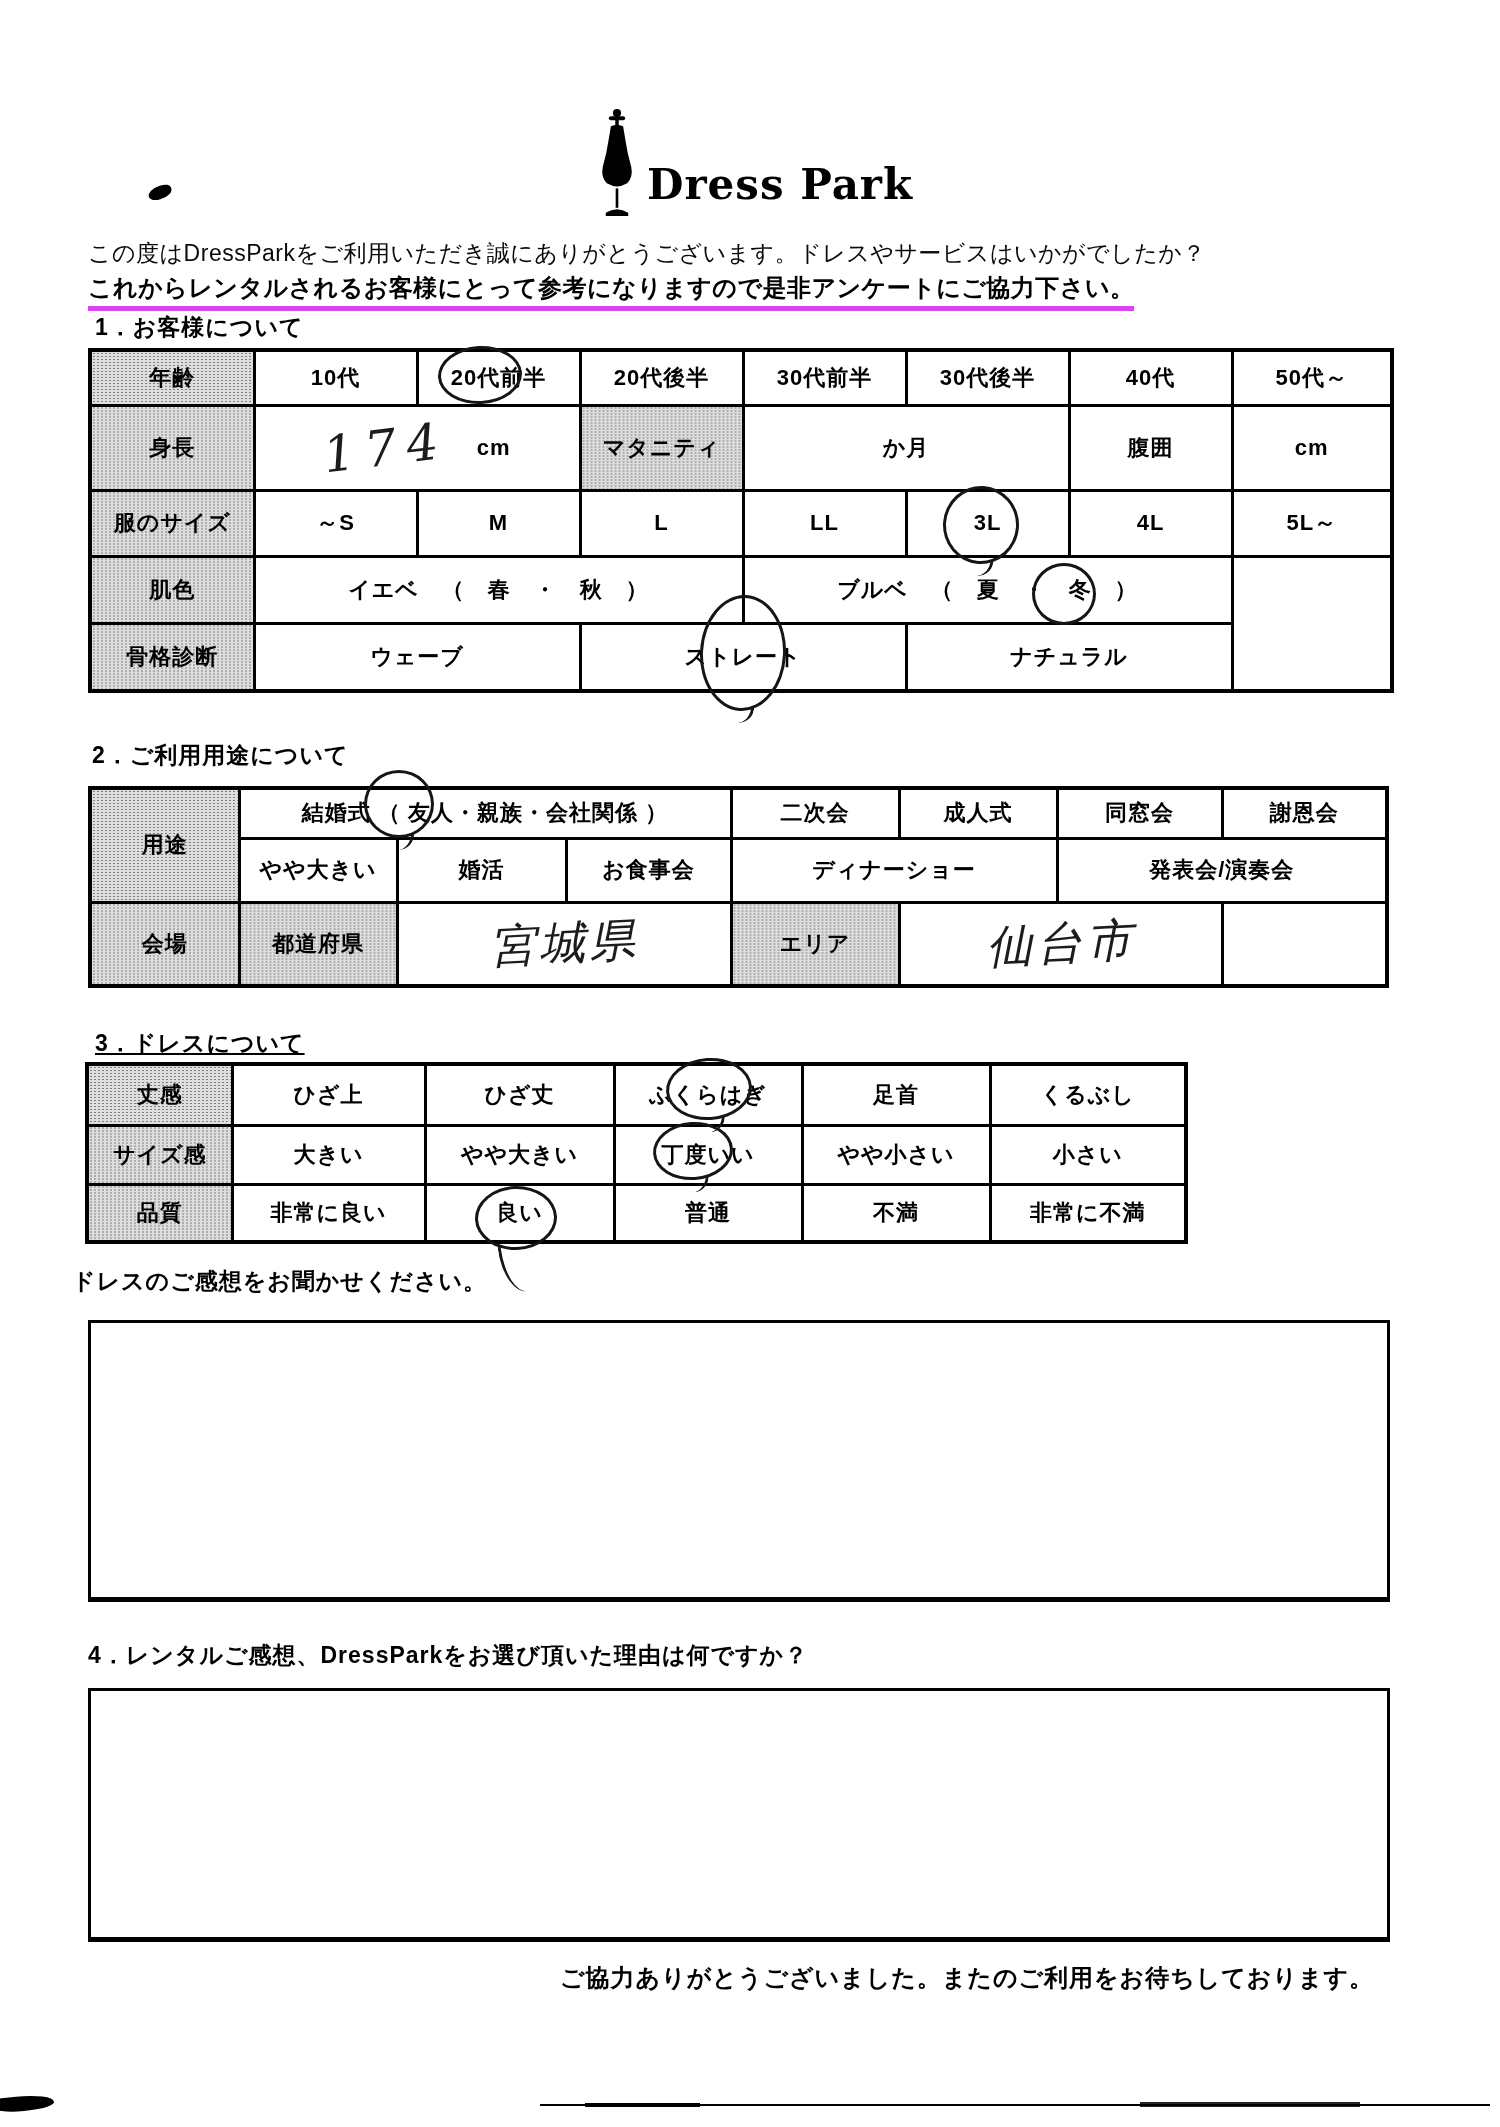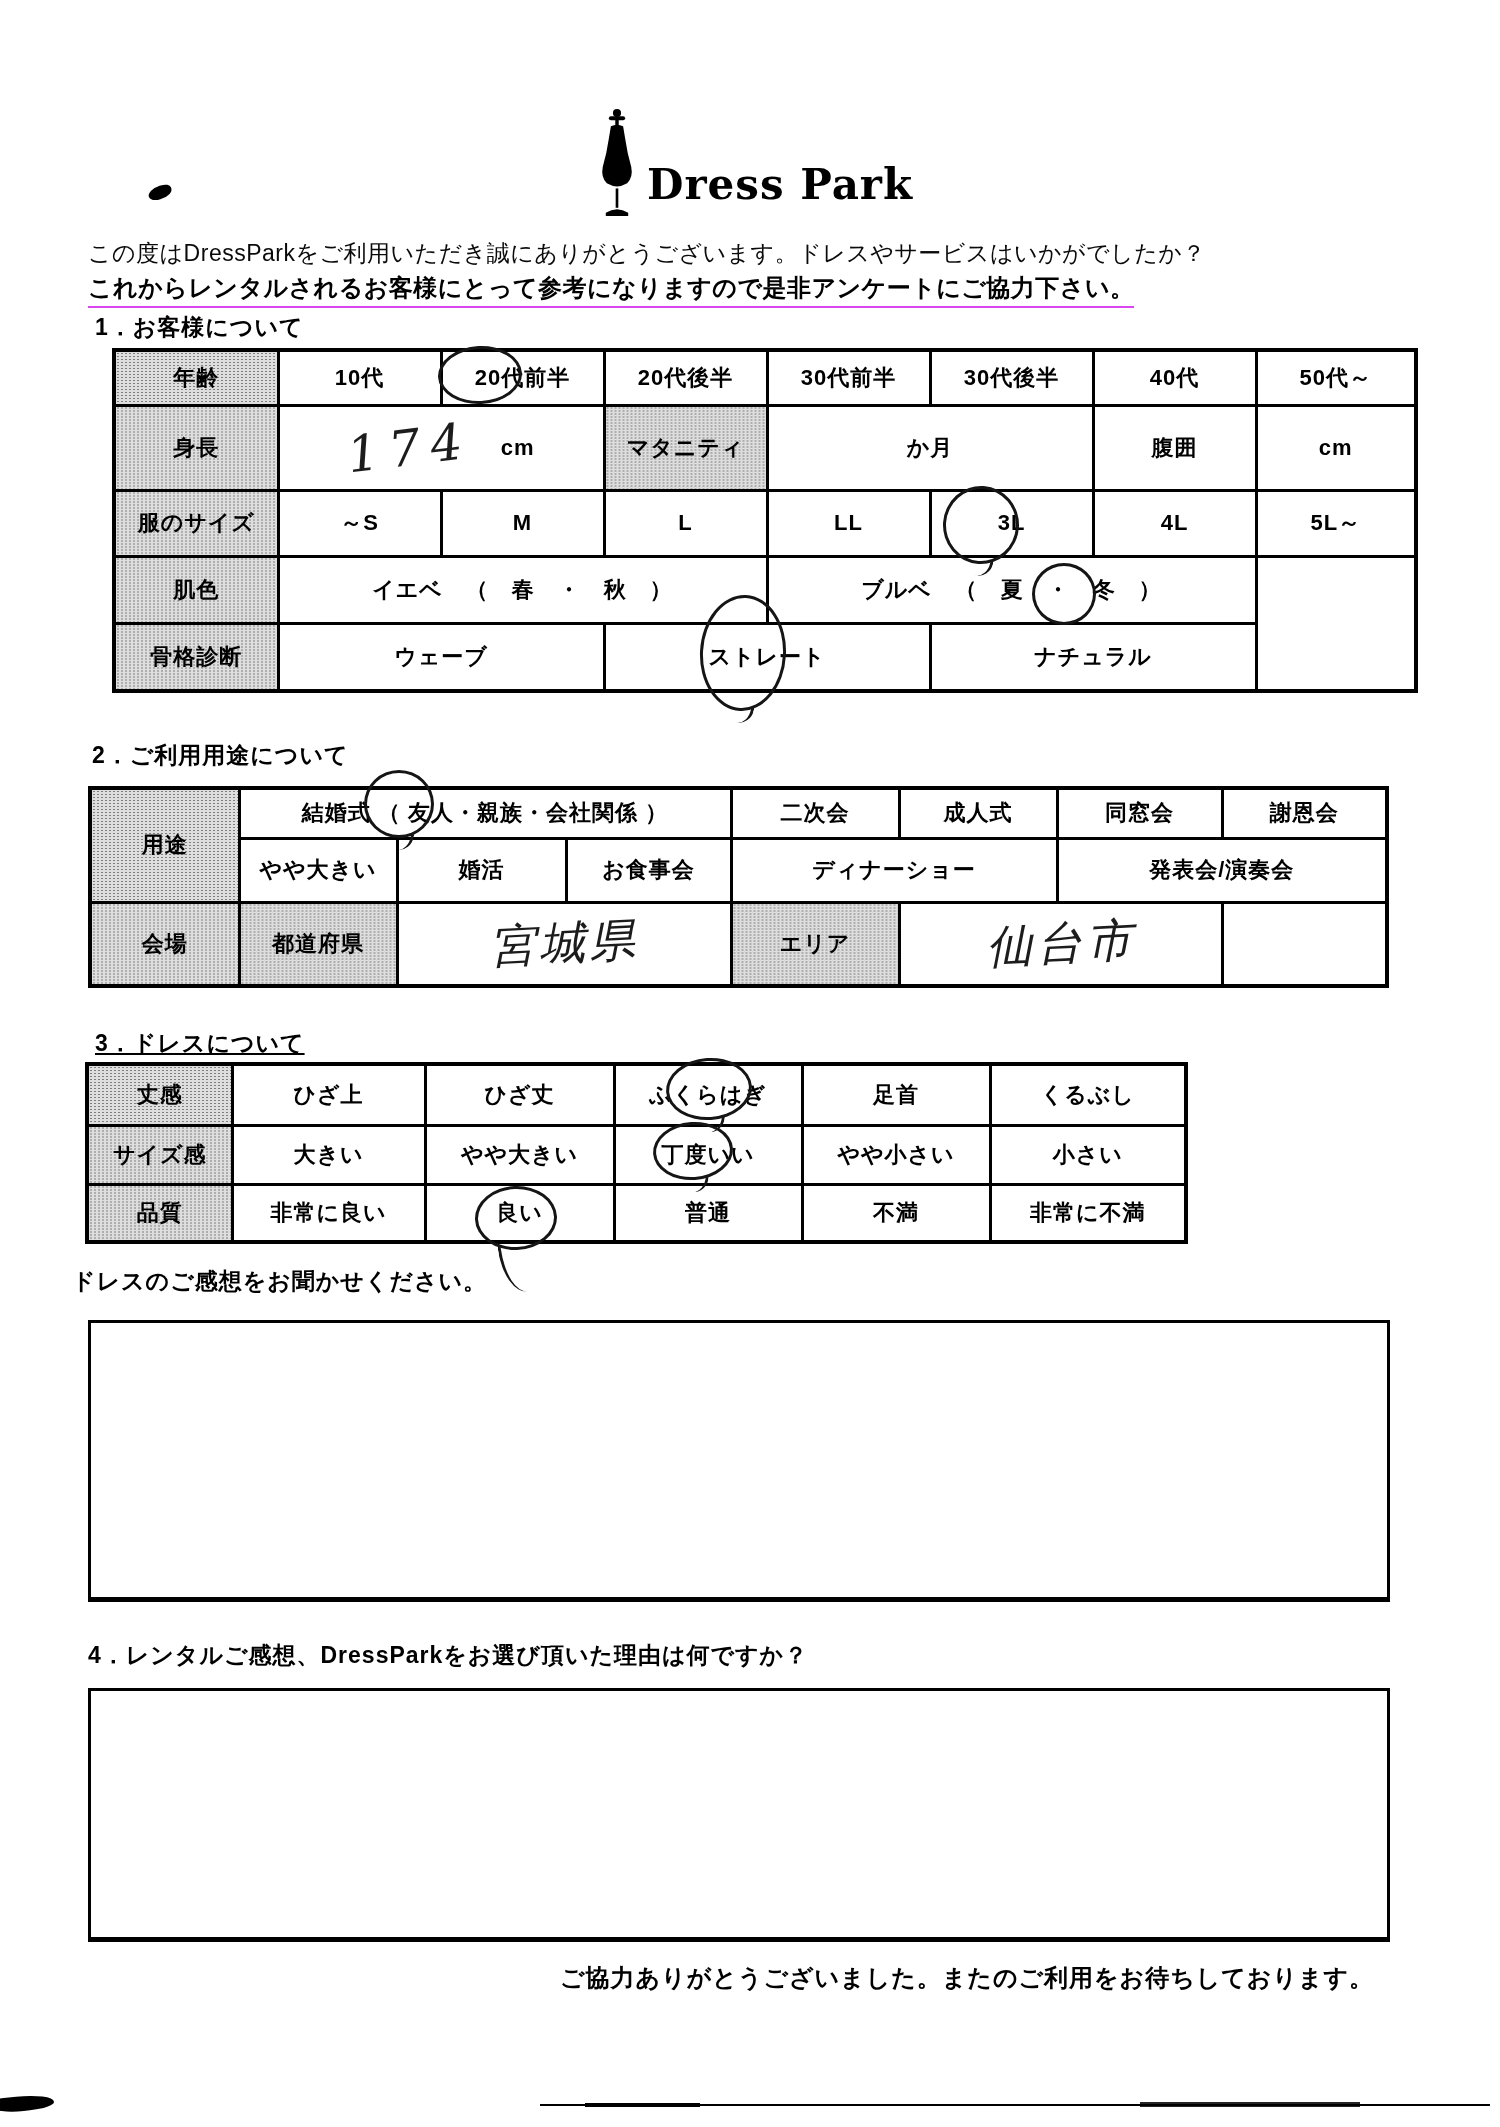--- a/index.html
+++ b/index.html
@@ -8,21 +8,21 @@
   .abs{position:absolute;}
 
   
   .logo-wrap{left:593px;top:108px;display:flex;align-items:flex-end;gap:6px;}
   .logo-text{font-family:"DejaVu Serif","Liberation Serif",serif;font-weight:bold;
              font-size:42px;letter-spacing:1px;color:#000;line-height:1;padding-bottom:18px;}
 
   
   .intro1{left:88px;top:238px;font-size:23px;letter-spacing:.5px;color:#0a0a0a;}
   .intro2{left:88px;top:272px;font-size:24px;font-weight:bold;letter-spacing:.5px;
-          border-bottom:2px solid #d946ef;padding-bottom:2px;}
+          border-bottom:5px solid #d946ef;padding-bottom:2px;}
   .sec-h{font-size:23px;font-weight:bold;letter-spacing:1px;}
 
   
   table{border-collapse:collapse;table-layout:fixed;}
   td{border:3px solid #000;text-align:center;vertical-align:middle;
      font-size:22px;font-weight:bold;letter-spacing:1px;padding:0;overflow:hidden;}
   .tbl{border:4px solid #000;}
   td.hatch{background-color:#dedede;
      background-image:radial-gradient(#7e7e7e .9px, rgba(0,0,0,0) 1px);
      background-size:4px 3px;}
@@ -67,21 +67,21 @@
       </g>
     </svg>
   </span>
   <span class="logo-text">Dress Park</span>
 </div>
 
 <div class="abs intro1">この度はDressParkをご利用いただき誠にありがとうございます。ドレスやサービスはいかがでしたか？</div>
 <div class="abs intro2">これからレンタルされるお客様にとって参考になりますので是非アンケートにご協力下さい。</div>
 <div class="abs sec-h" style="left:95px;top:312px;">1．お客様について</div>
 
-<table class="abs tbl" style="left:88px;top:348px;margin-left:24px;">
+<table class="abs tbl" style="left:88px;top:348px;">
   <colgroup>
       <col style="width:164px">
       <col style="width:163px">
       <col style="width:163px">
       <col style="width:163px">
       <col style="width:163px">
       <col style="width:163px">
       <col style="width:163px">
       <col style="width:160px">
     </colgroup>

